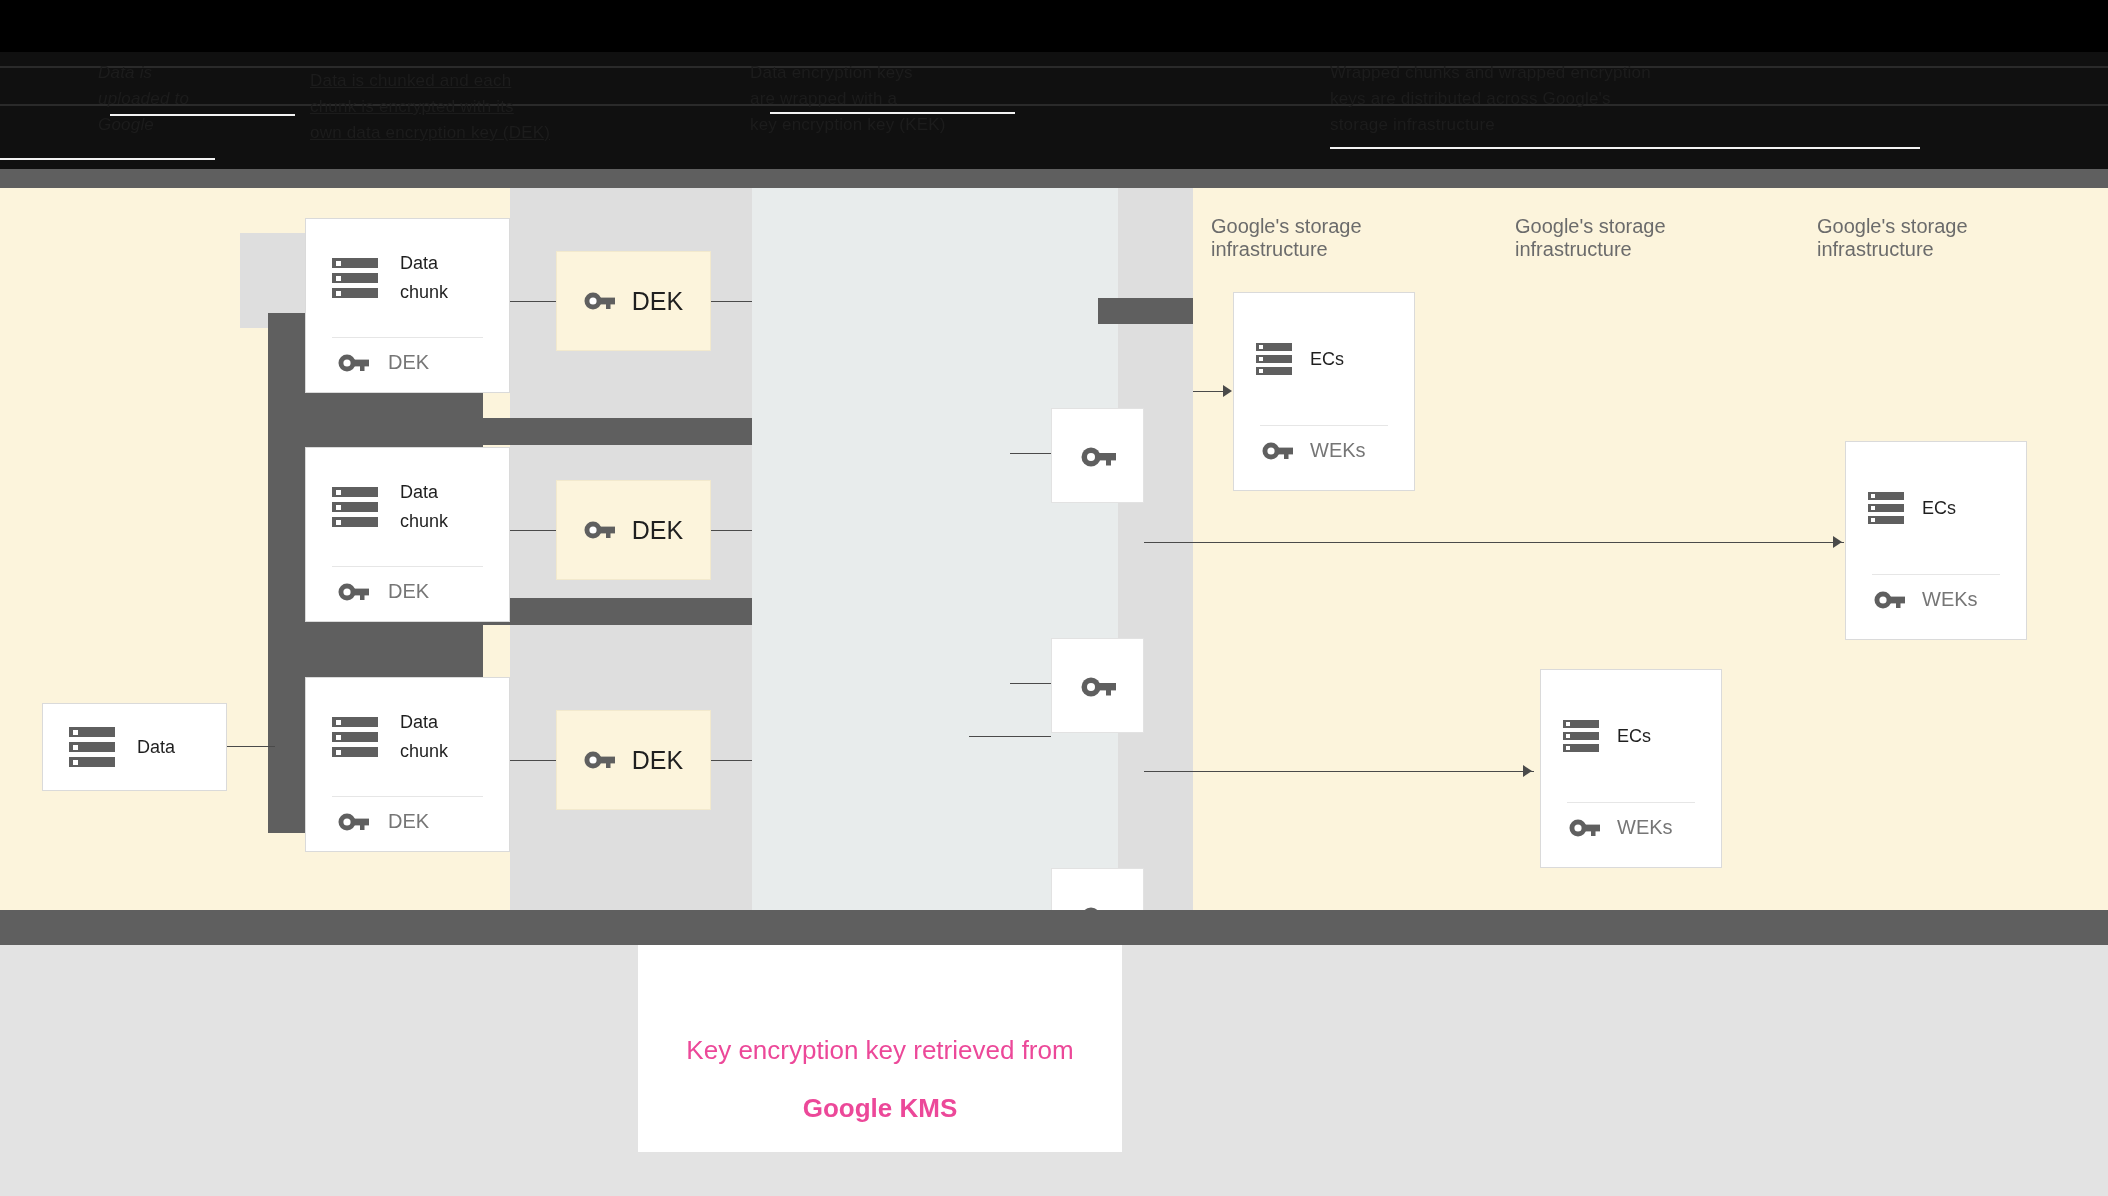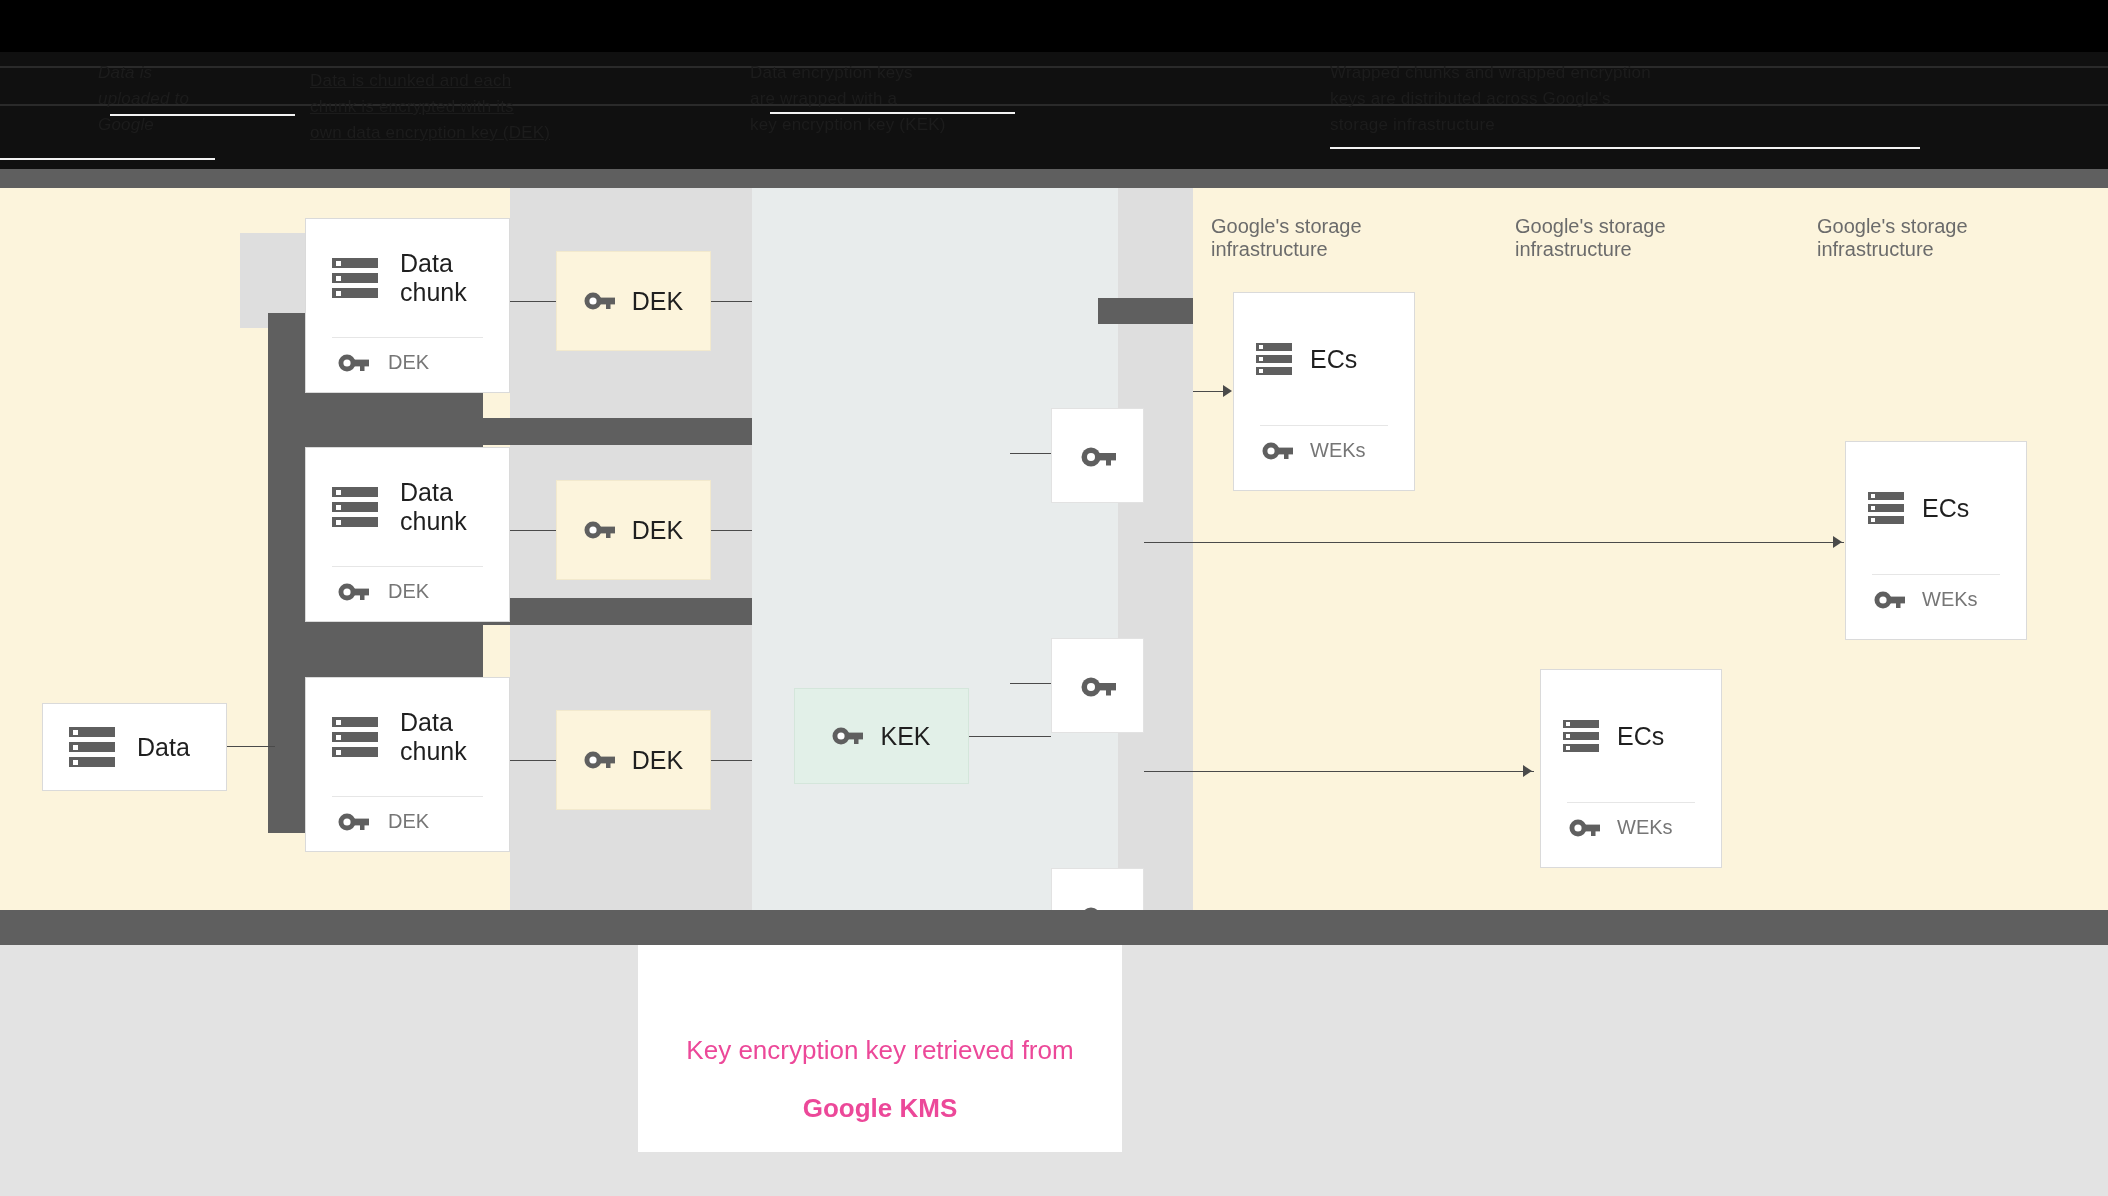--- a/index.html
+++ b/index.html
@@ -58,21 +58,21 @@
   .slab { position: absolute; background: #5f5f5f; }
 
   
   .card {
     position: absolute; background: #fff; border: 1px solid #dadada;
   }
   .card-main {
     display: flex; align-items: center; gap: 22px;
     padding: 0 26px; height: 100%;
   }
-  .card .title { font-size: 25px; color: #1f1f1f; line-height: 29px; }
+  .card .title { font-size: 18px; color: #1f1f1f; line-height: 29px; }
   .card .sep { position:absolute; left: 26px; right: 26px; height:1px; background:#e6e6e6; }
   .card .footrow {
     position:absolute; left: 0; right: 0; display:flex; align-items:center;
     gap: 18px; padding-left: 32px;
   }
   .card .footlabel { font-size: 20px; color: #767676; }
 
   .keybox {
     position:absolute; display:flex; align-items:center; justify-content:center;
     gap: 16px;
@@ -280,29 +280,20 @@
     </div>
 
     <div class="line" style="left:510px; top:113px; width:46px;"></div>
     <div class="line" style="left:510px; top:342px; width:46px;"></div>
     <div class="line" style="left:510px; top:572px; width:46px;"></div>
 
     <div class="line" style="left:711px; top:113px; width:41px;"></div>
     <div class="line" style="left:711px; top:342px; width:41px;"></div>
     <div class="line" style="left:711px; top:572px; width:41px;"></div>
 
-    <div class="keybox kb-kek" style="left:794px; top:500px; width:175px; height:96px;">
-      <svg class="ico-key" width="32" height="22" viewBox="0 0 32 22">
-        <circle cx="9" cy="11" r="8.5" fill="#5f5f5f"></circle>
-          <circle cx="9" cy="11" r="3.6" fill="#fff"></circle>
-        <rect x="15" y="7.6" width="16" height="6.8" fill="#5f5f5f"></rect>
-        <rect x="22" y="13" width="4.5" height="6" fill="#5f5f5f"></rect>
-      </svg>
-      <span class="klabel">KEK</span>
-    </div>
     <div class="line" style="left:969px; top:548px; width:82px;"></div>
     <div class="line" style="left:1010px; top:265px; width:41px;"></div>
     <div class="line" style="left:1010px; top:495px; width:41px;"></div>
     <div class="line" style="left:1010px; top:772px; width:41px;"></div>
 
     <div class="keybox kb-plain" style="left:1051px; top:220px; width:93px; height:95px;">
       <svg class="ico-key" width="36" height="26" viewBox="0 0 36 26">
         <circle cx="11" cy="14" r="9.5" fill="#5f5f5f"></circle>
           <circle cx="11" cy="14" r="4" fill="#fff"></circle>
         <rect x="18" y="10" width="18" height="7.4" fill="#5f5f5f"></rect>

